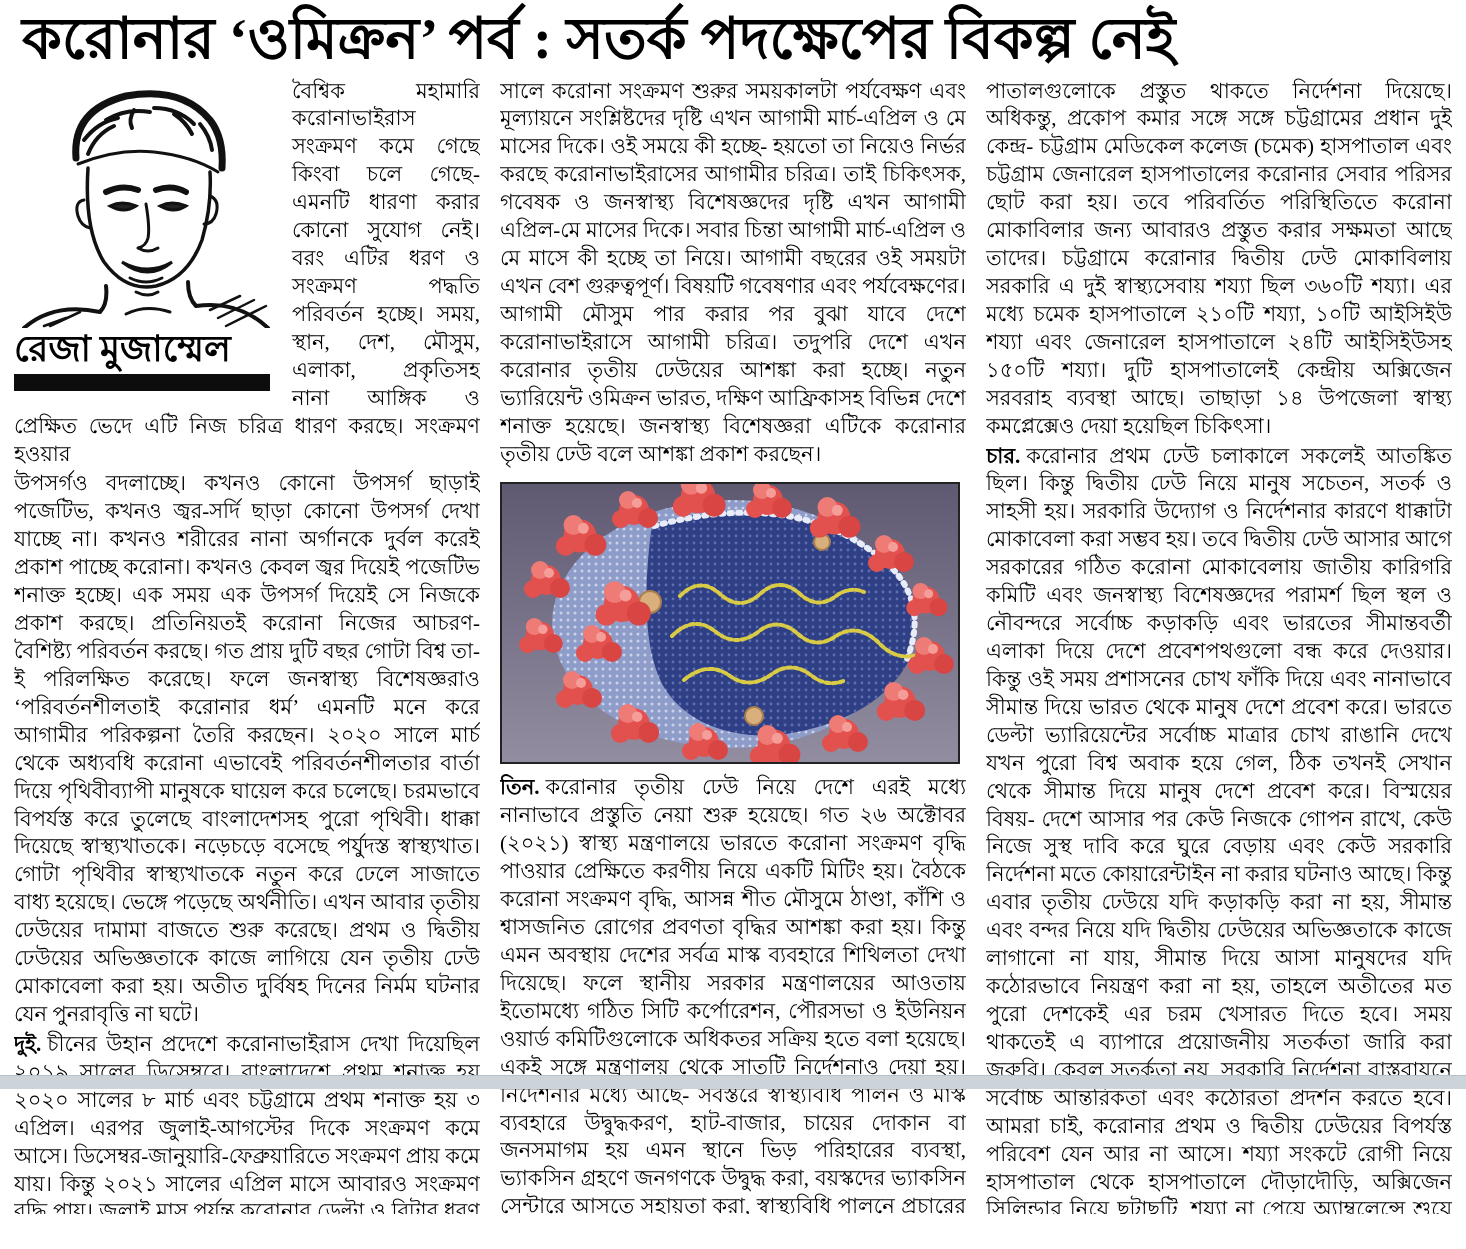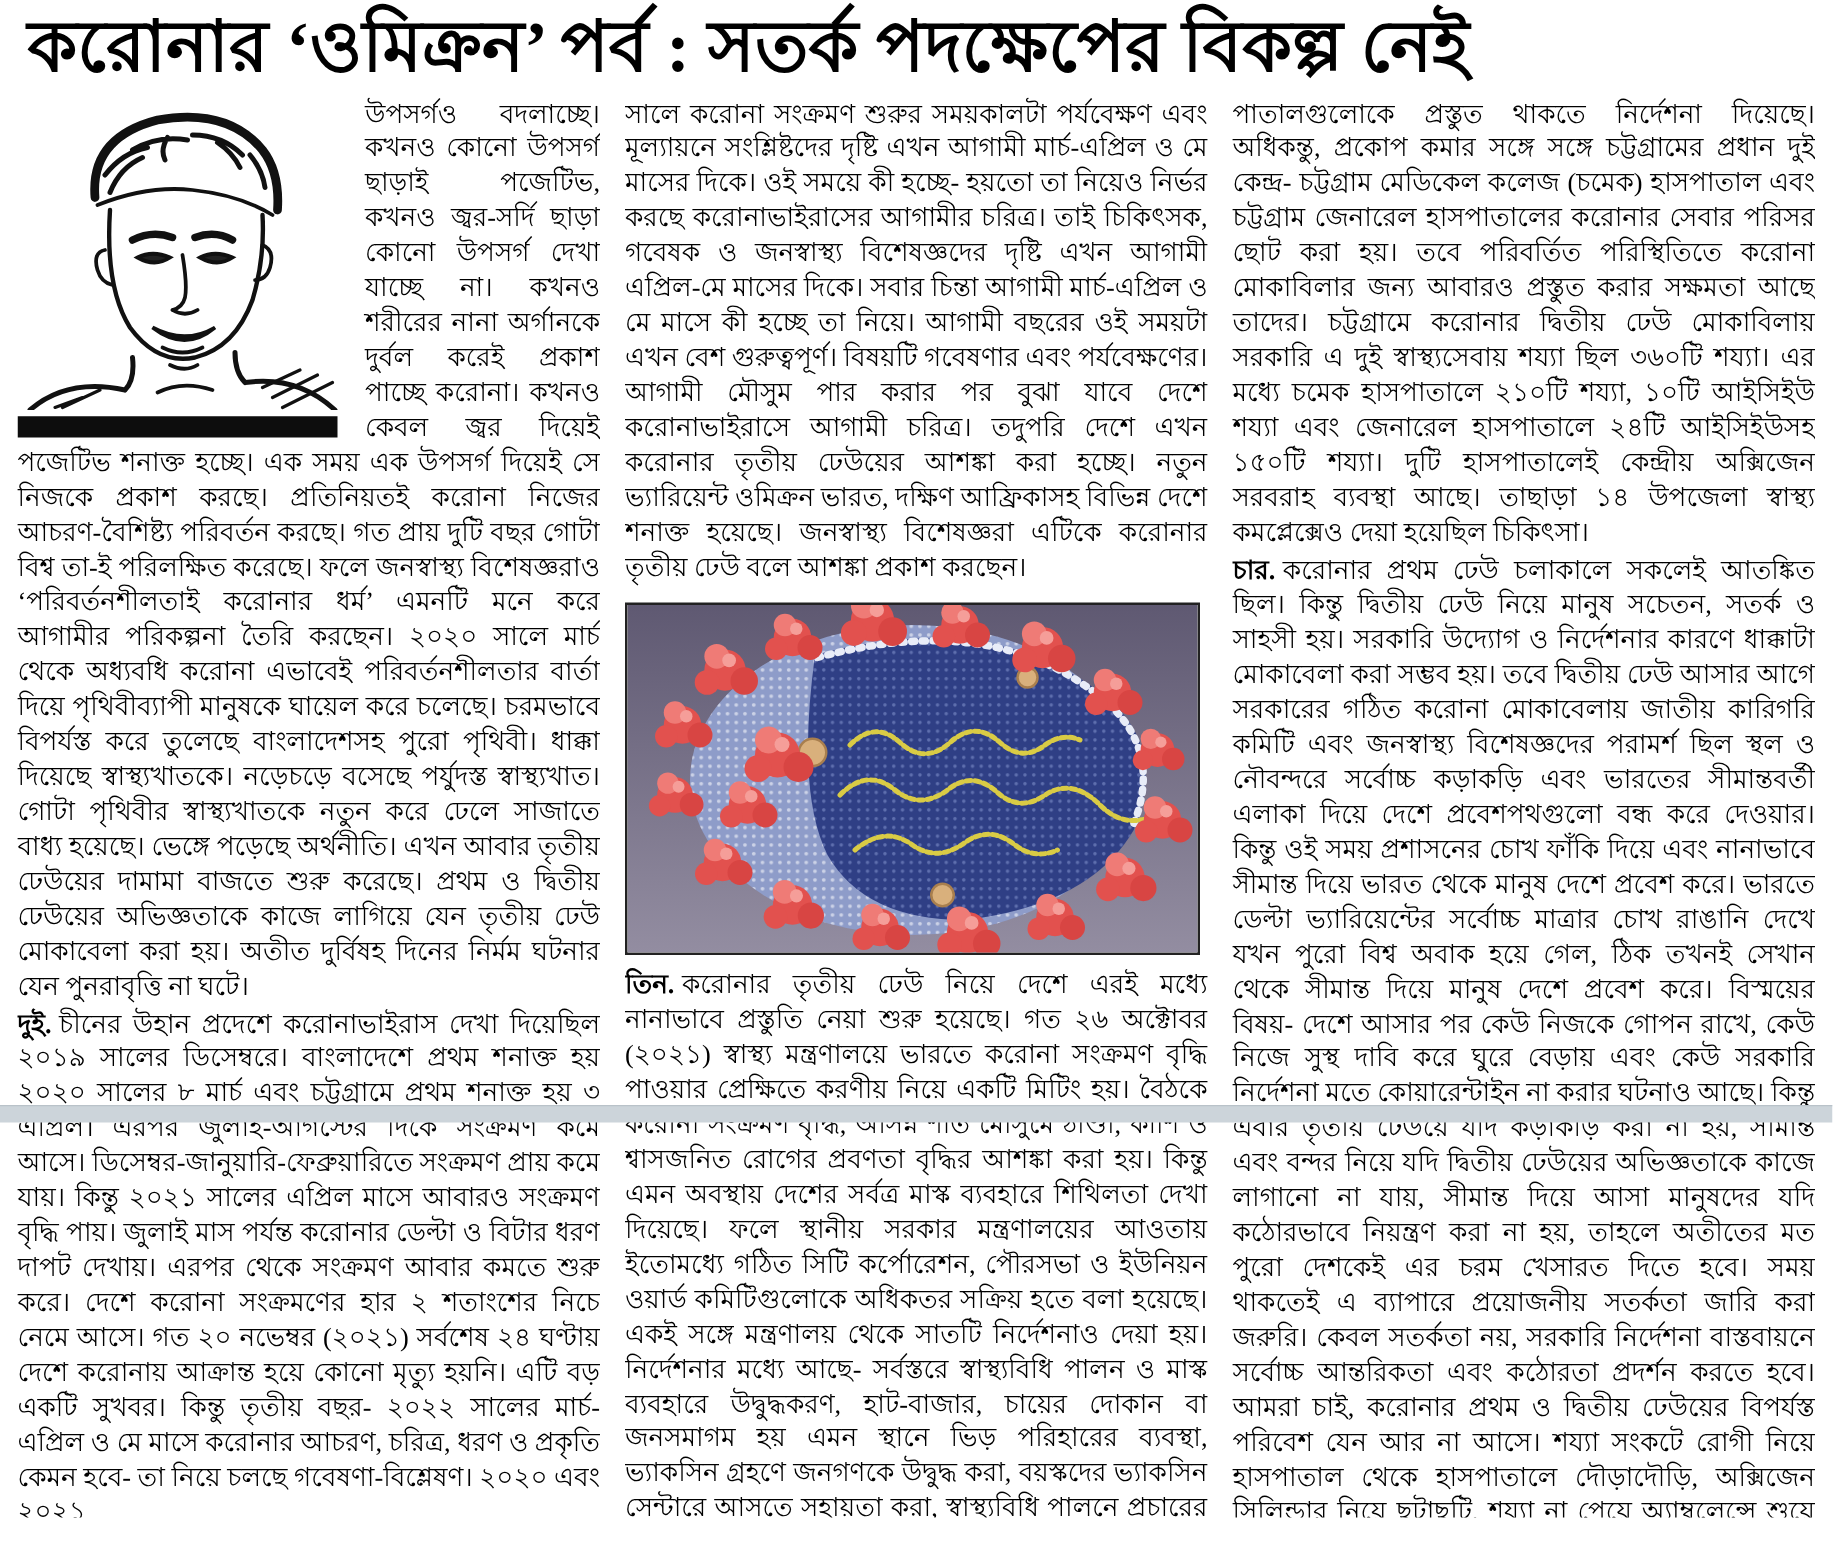--- a/index.html
+++ b/index.html
@@ -1,20 +1,20 @@
 <!DOCTYPE html>
 <html lang="bn"><head>
 <meta charset="utf-8">
 <style>
   html,body{
     margin:0;padding:0;width:1466px;height:1249px;overflow:hidden;
     background:#ffffff;color:#000;
     font-family:"Liberation Serif", serif;
   }
-  .page{position:relative;width:1466px;height:898px;background:#fff;}
+  .page{position:relative;width:1466px;height:1089px;background:#fff;}
   .headline{
     padding:6px 16px 2px 22px;
     font-size:57px;font-weight:bold;line-height:1.15;
     letter-spacing:0px;white-space:nowrap;
   }
   .cols{
     display:flex;gap:20px;padding:4px 14px 0 14px;box-sizing:border-box;
     height:1140px;overflow:hidden;
   }
   .col{
@@ -72,22 +72,24 @@
             <path d="M108,182 q26,14 50,0 q-24,20 -50,0 Z" stroke-width="3" fill="#1a1a1a"></path>
 
             <path d="M116,198 q16,8 32,0 M122,212 q12,6 22,0" stroke-width="3"></path>
 
             <path d="M92,206 q2,18 -6,26 M174,202 q0,16 8,24 M10,248 Q40,222 86,232 M254,248 Q224,220 182,226" stroke-width="4"></path>
 
             <path d="M196,230 l30,-14 M204,238 l36,-18 M212,246 l40,-20 M52,238 l-22,8 M66,232 l-30,14" stroke-width="2.5"></path>
             <path d="M112,234 q20,-10 44,-2" stroke-width="3"></path>
           </g>
         </svg>
+        <div class="author-name">রেজা মুজাম্মেল</div>
         <div class="name-bar"></div>
       </div>
+      <p>বৈশ্বিক মহামারি করোনাভাইরাস সংক্রমণ কমে গেছে কিংবা চলে গেছে- এমনটি ধারণা করার কোনো সুযোগ নেই। বরং এটির ধরণ ও সংক্রমণ পদ্ধতি পরিবর্তন হচ্ছে। সময়, স্থান, দেশ, মৌসুম, এলাকা, প্রকৃতিসহ নানা আঙ্গিক ও প্রেক্ষিত ভেদে এটি নিজ চরিত্র ধারণ করছে। সংক্রমণ হওয়ার</p>
       <p>উপসর্গও বদলাচ্ছে। কখনও কোনো উপসর্গ ছাড়াই পজেটিভ, কখনও জ্বর-সর্দি ছাড়া কোনো উপসর্গ দেখা যাচ্ছে না। কখনও শরীরের নানা অর্গানকে দুর্বল করেই প্রকাশ পাচ্ছে করোনা। কখনও কেবল জ্বর দিয়েই পজেটিভ শনাক্ত হচ্ছে। এক সময় এক উপসর্গ দিয়েই সে নিজকে প্রকাশ করছে। প্রতিনিয়তই করোনা নিজের আচরণ-বৈশিষ্ট্য পরিবর্তন করছে। গত প্রায় দুটি বছর গোটা বিশ্ব তা-ই পরিলক্ষিত করেছে। ফলে জনস্বাস্থ্য বিশেষজ্ঞরাও ‘পরিবর্তনশীলতাই করোনার ধর্ম’ এমনটি মনে করে আগামীর পরিকল্পনা তৈরি করছেন। ২০২০ সালে মার্চ থেকে অধ্যবধি করোনা এভাবেই পরিবর্তনশীলতার বার্তা দিয়ে পৃথিবীব্যাপী মানুষকে ঘায়েল করে চলেছে। চরমভাবে বিপর্যস্ত করে তুলেছে বাংলাদেশসহ পুরো পৃথিবী। ধাক্কা দিয়েছে স্বাস্থ্যখাতকে। নড়েচড়ে বসেছে পর্যুদস্ত স্বাস্থ্যখাত। গোটা পৃথিবীর স্বাস্থ্যখাতকে নতুন করে ঢেলে সাজাতে বাধ্য হয়েছে। ভেঙ্গে পড়েছে অর্থনীতি। এখন আবার তৃতীয় ঢেউয়ের দামামা বাজতে শুরু করেছে। প্রথম ও দ্বিতীয় ঢেউয়ের অভিজ্ঞতাকে কাজে লাগিয়ে যেন তৃতীয় ঢেউ মোকাবেলা করা হয়। অতীত দুর্বিষহ দিনের নির্মম ঘটনার যেন পুনরাবৃত্তি না ঘটে।</p>
       <p><span class="lead">দুই.</span><span>চীনের উহান প্রদেশে করোনাভাইরাস দেখা দিয়েছিল ২০১৯ সালের ডিসেম্বরে। বাংলাদেশে প্রথম শনাক্ত হয় ২০২০ সালের ৮ মার্চ এবং চট্টগ্রামে প্রথম শনাক্ত হয় ৩ এপ্রিল। এরপর জুলাই-আগস্টের দিকে সংক্রমণ কমে আসে। ডিসেম্বর-জানুয়ারি-ফেব্রুয়ারিতে সংক্রমণ প্রায় কমে যায়। কিন্তু ২০২১ সালের এপ্রিল মাসে আবারও সংক্রমণ বৃদ্ধি পায়। জুলাই মাস পর্যন্ত করোনার ডেল্টা ও বিটার ধরণ দাপট দেখায়। এরপর থেকে সংক্রমণ আবার কমতে শুরু করে। দেশে করোনা সংক্রমণের হার ২ শতাংশের নিচে নেমে আসে। গত ২০ নভেম্বর (২০২১) সর্বশেষ ২৪ ঘণ্টায় দেশে করোনায় আক্রান্ত হয়ে কোনো মৃত্যু হয়নি। এটি বড় একটি সুখবর। কিন্তু তৃতীয় বছর- ২০২২ সালের মার্চ-এপ্রিল ও মে মাসে করোনার আচরণ, চরিত্র, ধরণ ও প্রকৃতি কেমন হবে- তা নিয়ে চলছে গবেষণা-বিশ্লেষণ। ২০২০ এবং ২০২১</span></p>
     </div>
 
     <div class="col">
       <p>সালে করোনা সংক্রমণ শুরুর সময়কালটা পর্যবেক্ষণ এবং মূল্যায়নে সংশ্লিষ্টদের দৃষ্টি এখন আগামী মার্চ-এপ্রিল ও মে মাসের দিকে। ওই সময়ে কী হচ্ছে- হয়তো তা নিয়েও নির্ভর করছে করোনাভাইরাসের আগামীর চরিত্র। তাই চিকিৎসক, গবেষক ও জনস্বাস্থ্য বিশেষজ্ঞদের দৃষ্টি এখন আগামী এপ্রিল-মে মাসের দিকে। সবার চিন্তা আগামী মার্চ-এপ্রিল ও মে মাসে কী হচ্ছে তা নিয়ে। আগামী বছরের ওই সময়টা এখন বেশ গুরুত্বপূর্ণ। বিষয়টি গবেষণার এবং পর্যবেক্ষণের। আগামী মৌসুম পার করার পর বুঝা যাবে দেশে করোনাভাইরাসে আগামী চরিত্র। তদুপরি দেশে এখন করোনার তৃতীয় ঢেউয়ের আশঙ্কা করা হচ্ছে। নতুন ভ্যারিয়েন্ট ওমিক্রন ভারত, দক্ষিণ আফ্রিকাসহ বিভিন্ন দেশে শনাক্ত হয়েছে। জনস্বাস্থ্য বিশেষজ্ঞরা এটিকে করোনার তৃতীয় ঢেউ বলে আশঙ্কা প্রকাশ করছেন।</p>
 
       <div class="virus-figure">
         <svg viewBox="0 0 456 278" xmlns="http://www.w3.org/2000/svg">
           <defs>

